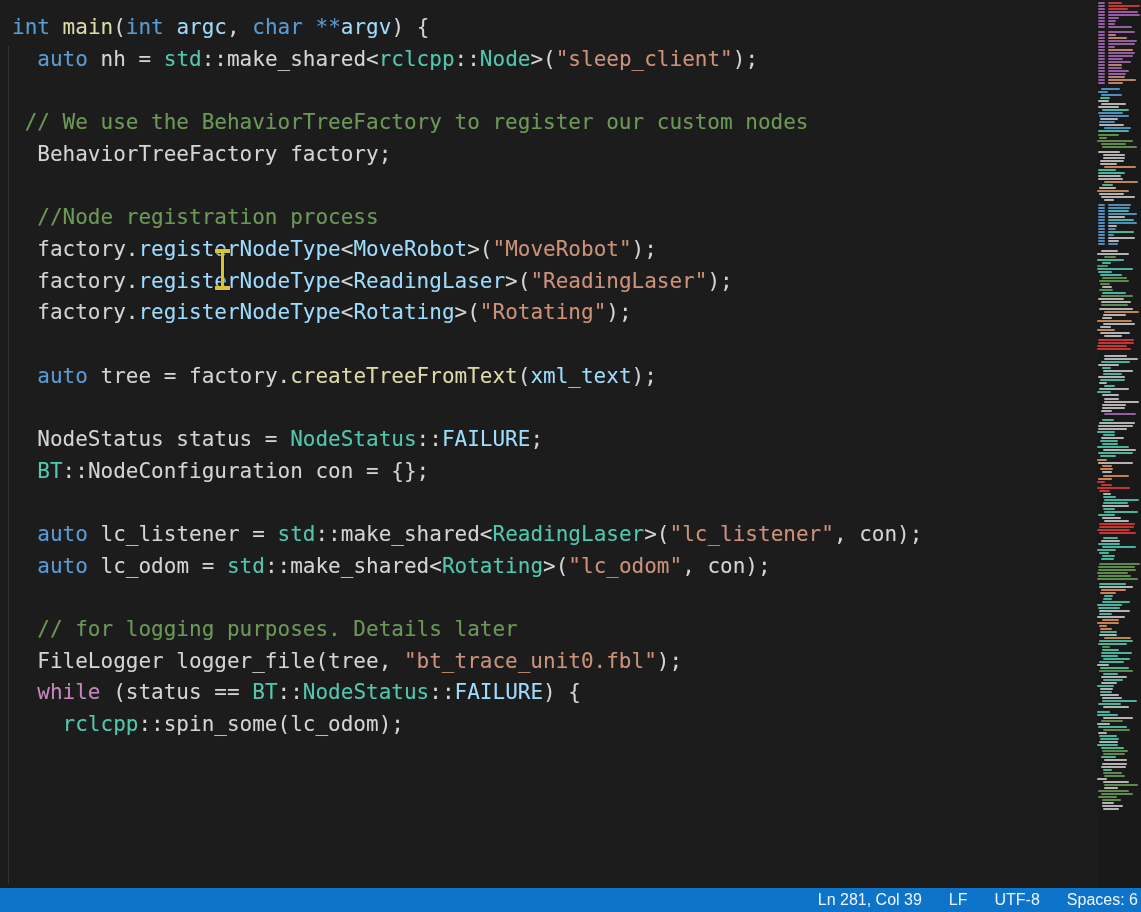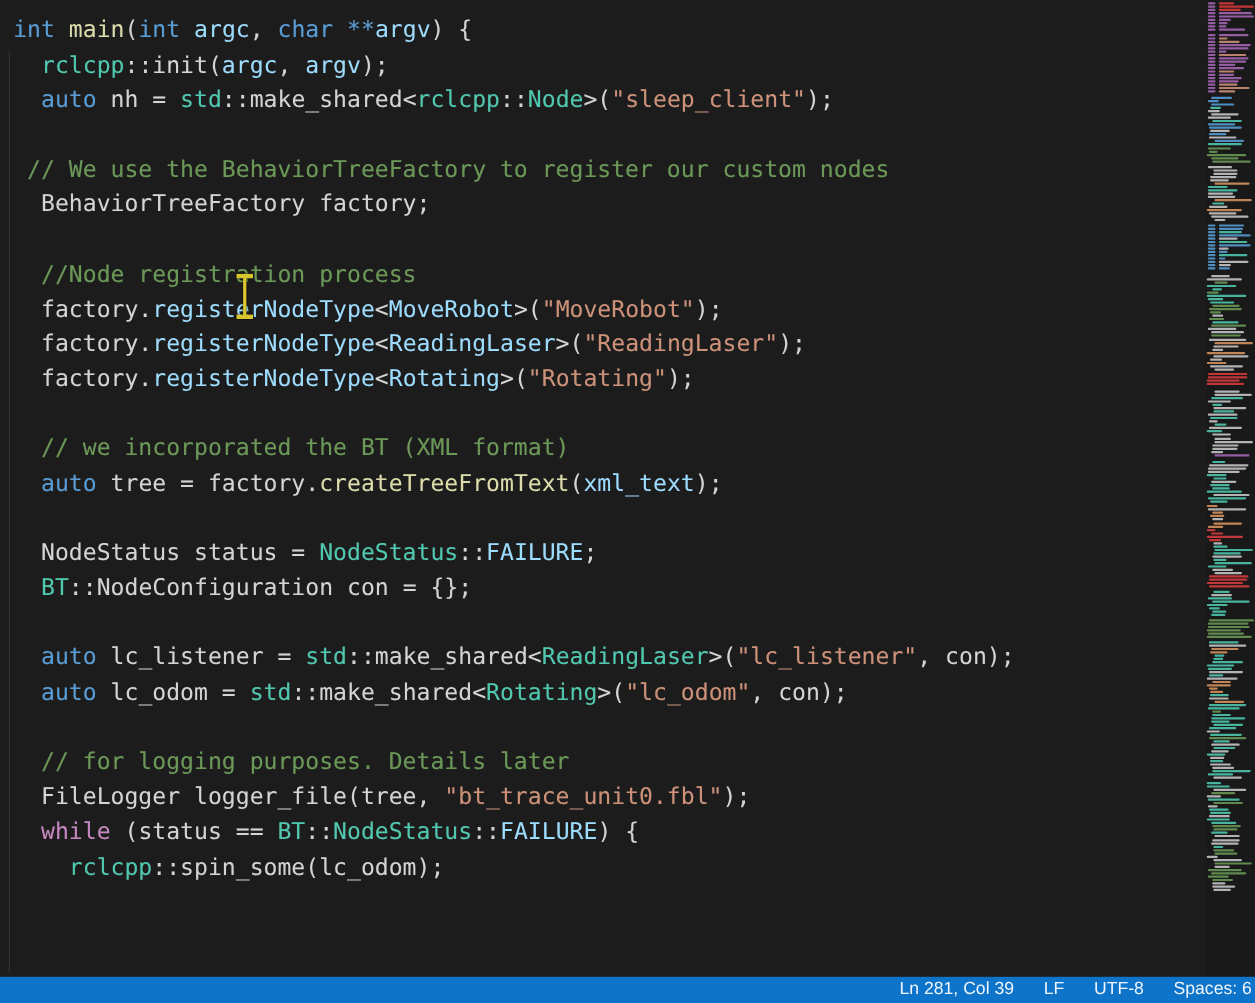--- a/index.html
+++ b/index.html
@@ -45,32 +45,30 @@
   }
   .sb-item { white-space:nowrap; cursor:pointer; }
 </style>
 </head>
 <body style="background: rgb(28, 28, 28);">
 
 <div class="editor">
   <div class="indent-guide"></div>
   <div class="code-area">
       <div class="code-line"><span style="color: rgb(86, 156, 214);">int</span><span style="color: rgb(212, 212, 212);"> </span><span style="color: rgb(220, 220, 170);">main</span><span style="color: rgb(212, 212, 212);">(</span><span style="color: rgb(86, 156, 214);">int</span><span style="color: rgb(212, 212, 212);"> </span><span style="color: rgb(156, 220, 254);">argc</span><span style="color: rgb(212, 212, 212);">, </span><span style="color: rgb(86, 156, 214);">char</span><span style="color: rgb(212, 212, 212);"> </span><span style="color: rgb(86, 156, 214);">**</span><span style="color: rgb(156, 220, 254);">argv</span><span style="color: rgb(212, 212, 212);">) {</span></div>
-      <div class="code-line"><span style="color: rgb(212, 212, 212);">  </span><span style="color: rgb(78, 201, 176);">rclcpp</span><span style="color: rgb(212, 212, 212);">::init(</span><span style="color: rgb(156, 220, 254);">argc</span><span style="color: rgb(212, 212, 212);">, </span><span style="color: rgb(156, 220, 254);">argv</span><span style="color: rgb(212, 212, 212);">);</span></div>
       <div class="code-line"><span style="color: rgb(212, 212, 212);">  </span><span style="color: rgb(86, 156, 214);">auto</span><span style="color: rgb(212, 212, 212);"> nh = </span><span style="color: rgb(78, 201, 176);">std</span><span style="color: rgb(212, 212, 212);">::make_shared&lt;</span><span style="color: rgb(78, 201, 176);">rclcpp</span><span style="color: rgb(212, 212, 212);">::</span><span style="color: rgb(78, 201, 176);">Node</span><span style="color: rgb(212, 212, 212);">&gt;(</span><span style="color: rgb(206, 145, 120);">"sleep_client"</span><span style="color: rgb(212, 212, 212);">);</span></div>
       <div class="code-line"></div>
       <div class="code-line"><span style="color: rgb(106, 153, 85);"> // We use the BehaviorTreeFactory to register our custom nodes</span></div>
       <div class="code-line"><span style="color: rgb(212, 212, 212);">  BehaviorTreeFactory factory;</span></div>
       <div class="code-line"></div>
       <div class="code-line"><span style="color: rgb(106, 153, 85);">  //Node registration process</span></div>
       <div class="code-line"><span style="color: rgb(212, 212, 212);">  factory.</span><span style="color: rgb(156, 220, 254);">registerNodeType</span><span style="color: rgb(212, 212, 212);">&lt;</span><span style="color: rgb(156, 220, 254);">MoveRobot</span><span style="color: rgb(212, 212, 212);">&gt;(</span><span style="color: rgb(206, 145, 120);">"MoveRobot"</span><span style="color: rgb(212, 212, 212);">);</span></div>
       <div class="code-line"><span style="color: rgb(212, 212, 212);">  factory.</span><span style="color: rgb(156, 220, 254);">registerNodeType</span><span style="color: rgb(212, 212, 212);">&lt;</span><span style="color: rgb(156, 220, 254);">ReadingLaser</span><span style="color: rgb(212, 212, 212);">&gt;(</span><span style="color: rgb(206, 145, 120);">"ReadingLaser"</span><span style="color: rgb(212, 212, 212);">);</span></div>
       <div class="code-line"><span style="color: rgb(212, 212, 212);">  factory.</span><span style="color: rgb(156, 220, 254);">registerNodeType</span><span style="color: rgb(212, 212, 212);">&lt;</span><span style="color: rgb(156, 220, 254);">Rotating</span><span style="color: rgb(212, 212, 212);">&gt;(</span><span style="color: rgb(206, 145, 120);">"Rotating"</span><span style="color: rgb(212, 212, 212);">);</span></div>
       <div class="code-line"></div>
-      <div class="code-line"><span style="color: rgb(106, 153, 85);">  // we incorporated the BT (XML format)</span></div>
       <div class="code-line"><span style="color: rgb(212, 212, 212);">  </span><span style="color: rgb(86, 156, 214);">auto</span><span style="color: rgb(212, 212, 212);"> tree = factory.</span><span style="color: rgb(220, 220, 170);">createTreeFromText</span><span style="color: rgb(212, 212, 212);">(</span><span style="color: rgb(156, 220, 254);">xml_text</span><span style="color: rgb(212, 212, 212);">);</span></div>
       <div class="code-line"></div>
       <div class="code-line"><span style="color: rgb(212, 212, 212); text-align: center;">  NodeStatus status = </span><span style="color: rgb(78, 201, 176);">NodeStatus</span><span style="color: rgb(212, 212, 212);">::</span><span style="color: rgb(156, 220, 254);">FAILURE</span><span style="color: rgb(212, 212, 212);">;</span></div>
       <div class="code-line"><span style="color: rgb(212, 212, 212);">  </span><span style="color: rgb(78, 201, 176);">BT</span><span style="color: rgb(212, 212, 212);">::NodeConfiguration con = {};</span></div>
       <div class="code-line"></div>
       <div class="code-line"><span style="color: rgb(212, 212, 212);">  </span><span style="color: rgb(86, 156, 214);">auto</span><span style="color: rgb(212, 212, 212);"> lc_listener = </span><span style="color: rgb(78, 201, 176);">std</span><span style="color: rgb(212, 212, 212);">::make_shared&lt;</span><span style="color: rgb(78, 201, 176);">ReadingLaser</span><span style="color: rgb(212, 212, 212);">&gt;(</span><span style="color: rgb(206, 145, 120);">"lc_listener"</span><span style="color: rgb(212, 212, 212);">, con);</span></div>
       <div class="code-line"><span style="color: rgb(212, 212, 212);">  </span><span style="color: rgb(86, 156, 214);">auto</span><span style="color: rgb(212, 212, 212);"> lc_odom = </span><span style="color: rgb(78, 201, 176);">std</span><span style="color: rgb(212, 212, 212);">::make_shared&lt;</span><span style="color: rgb(78, 201, 176);">Rotating</span><span style="color: rgb(212, 212, 212);">&gt;(</span><span style="color: rgb(206, 145, 120);">"lc_odom"</span><span style="color: rgb(212, 212, 212);">, con);</span></div>
       <div class="code-line"></div>
       <div class="code-line"><span style="color: rgb(106, 153, 85);">  // for logging purposes. Details later</span></div>
       <div class="code-line"><span style="color: rgb(212, 212, 212);">  FileLogger logger_file(tree, </span><span style="color: rgb(206, 145, 120);">"bt_trace_unit0.fbl"</span><span style="color: rgb(212, 212, 212);">);</span></div>

